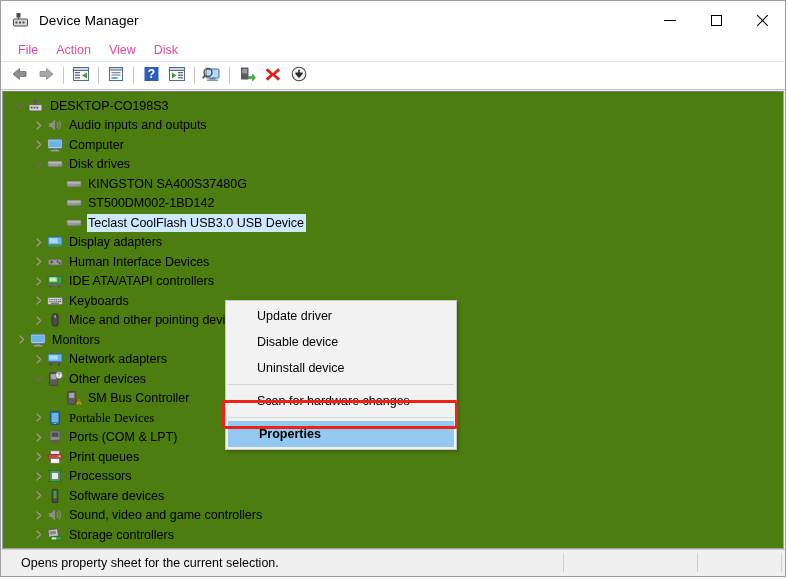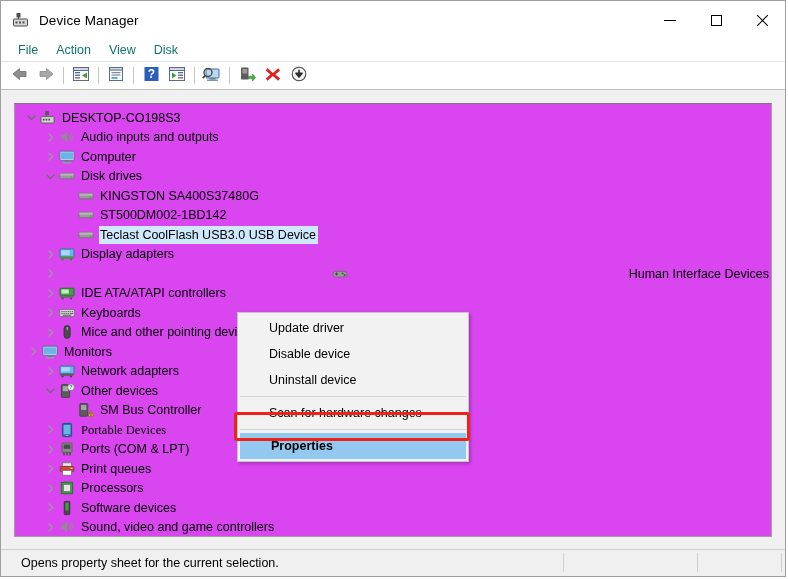--- a/index.html
+++ b/index.html
@@ -100,21 +100,21 @@
     height: 22px;
     background: #ffffff;
     display: flex;
     align-items: center;
     padding-left: 8px;
     flex: 0 0 auto;
     border-bottom: 1px solid #e3e3e3;
   }
   .menubar .mitem {
     font-size: 12.5px;
-    color: #0f766e;
+    color: #ec4899;
     padding: 2px 9px;
     cursor: default;
   }
 
   
   .toolbar {
     height: 27px;
     background: #ffffff;
     display: flex;
     align-items: center;
@@ -142,26 +142,26 @@
   .content {
     flex: 1 1 auto;
     background: #f0f0f0;
     padding: 1px 1px 0 1px;
     display: flex;
     position: relative;
     min-height: 0;
   }
   .treepane {
     flex: 1 1 auto;
-    background: #d946ef;
+    background: #4d7c0f;
     border: 1px solid #a0a0a0;
     border-top-color: #7a7a7a;
     overflow: hidden;
     position: relative;
-    margin: 12px;
+    margin: 0;
   }
   .tree {
     padding-top: 4px;
     font-size: 12.5px;
     color: #000;
     user-select: none;
   }
   .node {
     height: 19.5px;
     display: flex;
@@ -515,21 +515,21 @@
               <svg width="16" height="16" viewBox="0 0 16 16">
                 <rect x="1" y="3" width="14" height="9" rx="0.8" fill="#6cb3e8" stroke="#3a6f9f" stroke-width="1"></rect>
                 <rect x="2.2" y="4.2" width="8.5" height="5" fill="#a8d8f5"></rect>
                 <rect x="1.4" y="10.2" width="13" height="2.6" fill="#4f8f4f"></rect>
                 <rect x="2.6" y="12.8" width="2" height="1.6" fill="#3f7f3f"></rect>
                 <rect x="11" y="12.8" width="2" height="1.6" fill="#3f7f3f"></rect>
               </svg>
             </span>
             <span class="nlabel">Display adapters</span>
           </div>
-          <div class="node" style="padding-left: 27px; justify-content: space-between;">
+          <div class="node" style="padding-left: 27px;">
             <span class="twisty">
               <svg width="11" height="11" viewBox="0 0 11 11">
                 <path d="M4 2 L7.6 5.5 L4 9" fill="none" stroke="#9a9a9a" stroke-width="1.3" stroke-linecap="round" stroke-linejoin="round"></path>
               </svg>
             </span>
             <span class="nicon">
               <svg width="16" height="16" viewBox="0 0 16 16">
                 <rect x="1.2" y="5.4" width="13.6" height="5.6" rx="2.6" fill="#9a9a9a" stroke="#6f6f6f" stroke-width="0.8"></rect>
                 <rect x="3" y="7.4" width="3.2" height="1.1" fill="#4a4a4a"></rect>
                 <rect x="4" y="6.4" width="1.1" height="3.1" fill="#4a4a4a"></rect>

